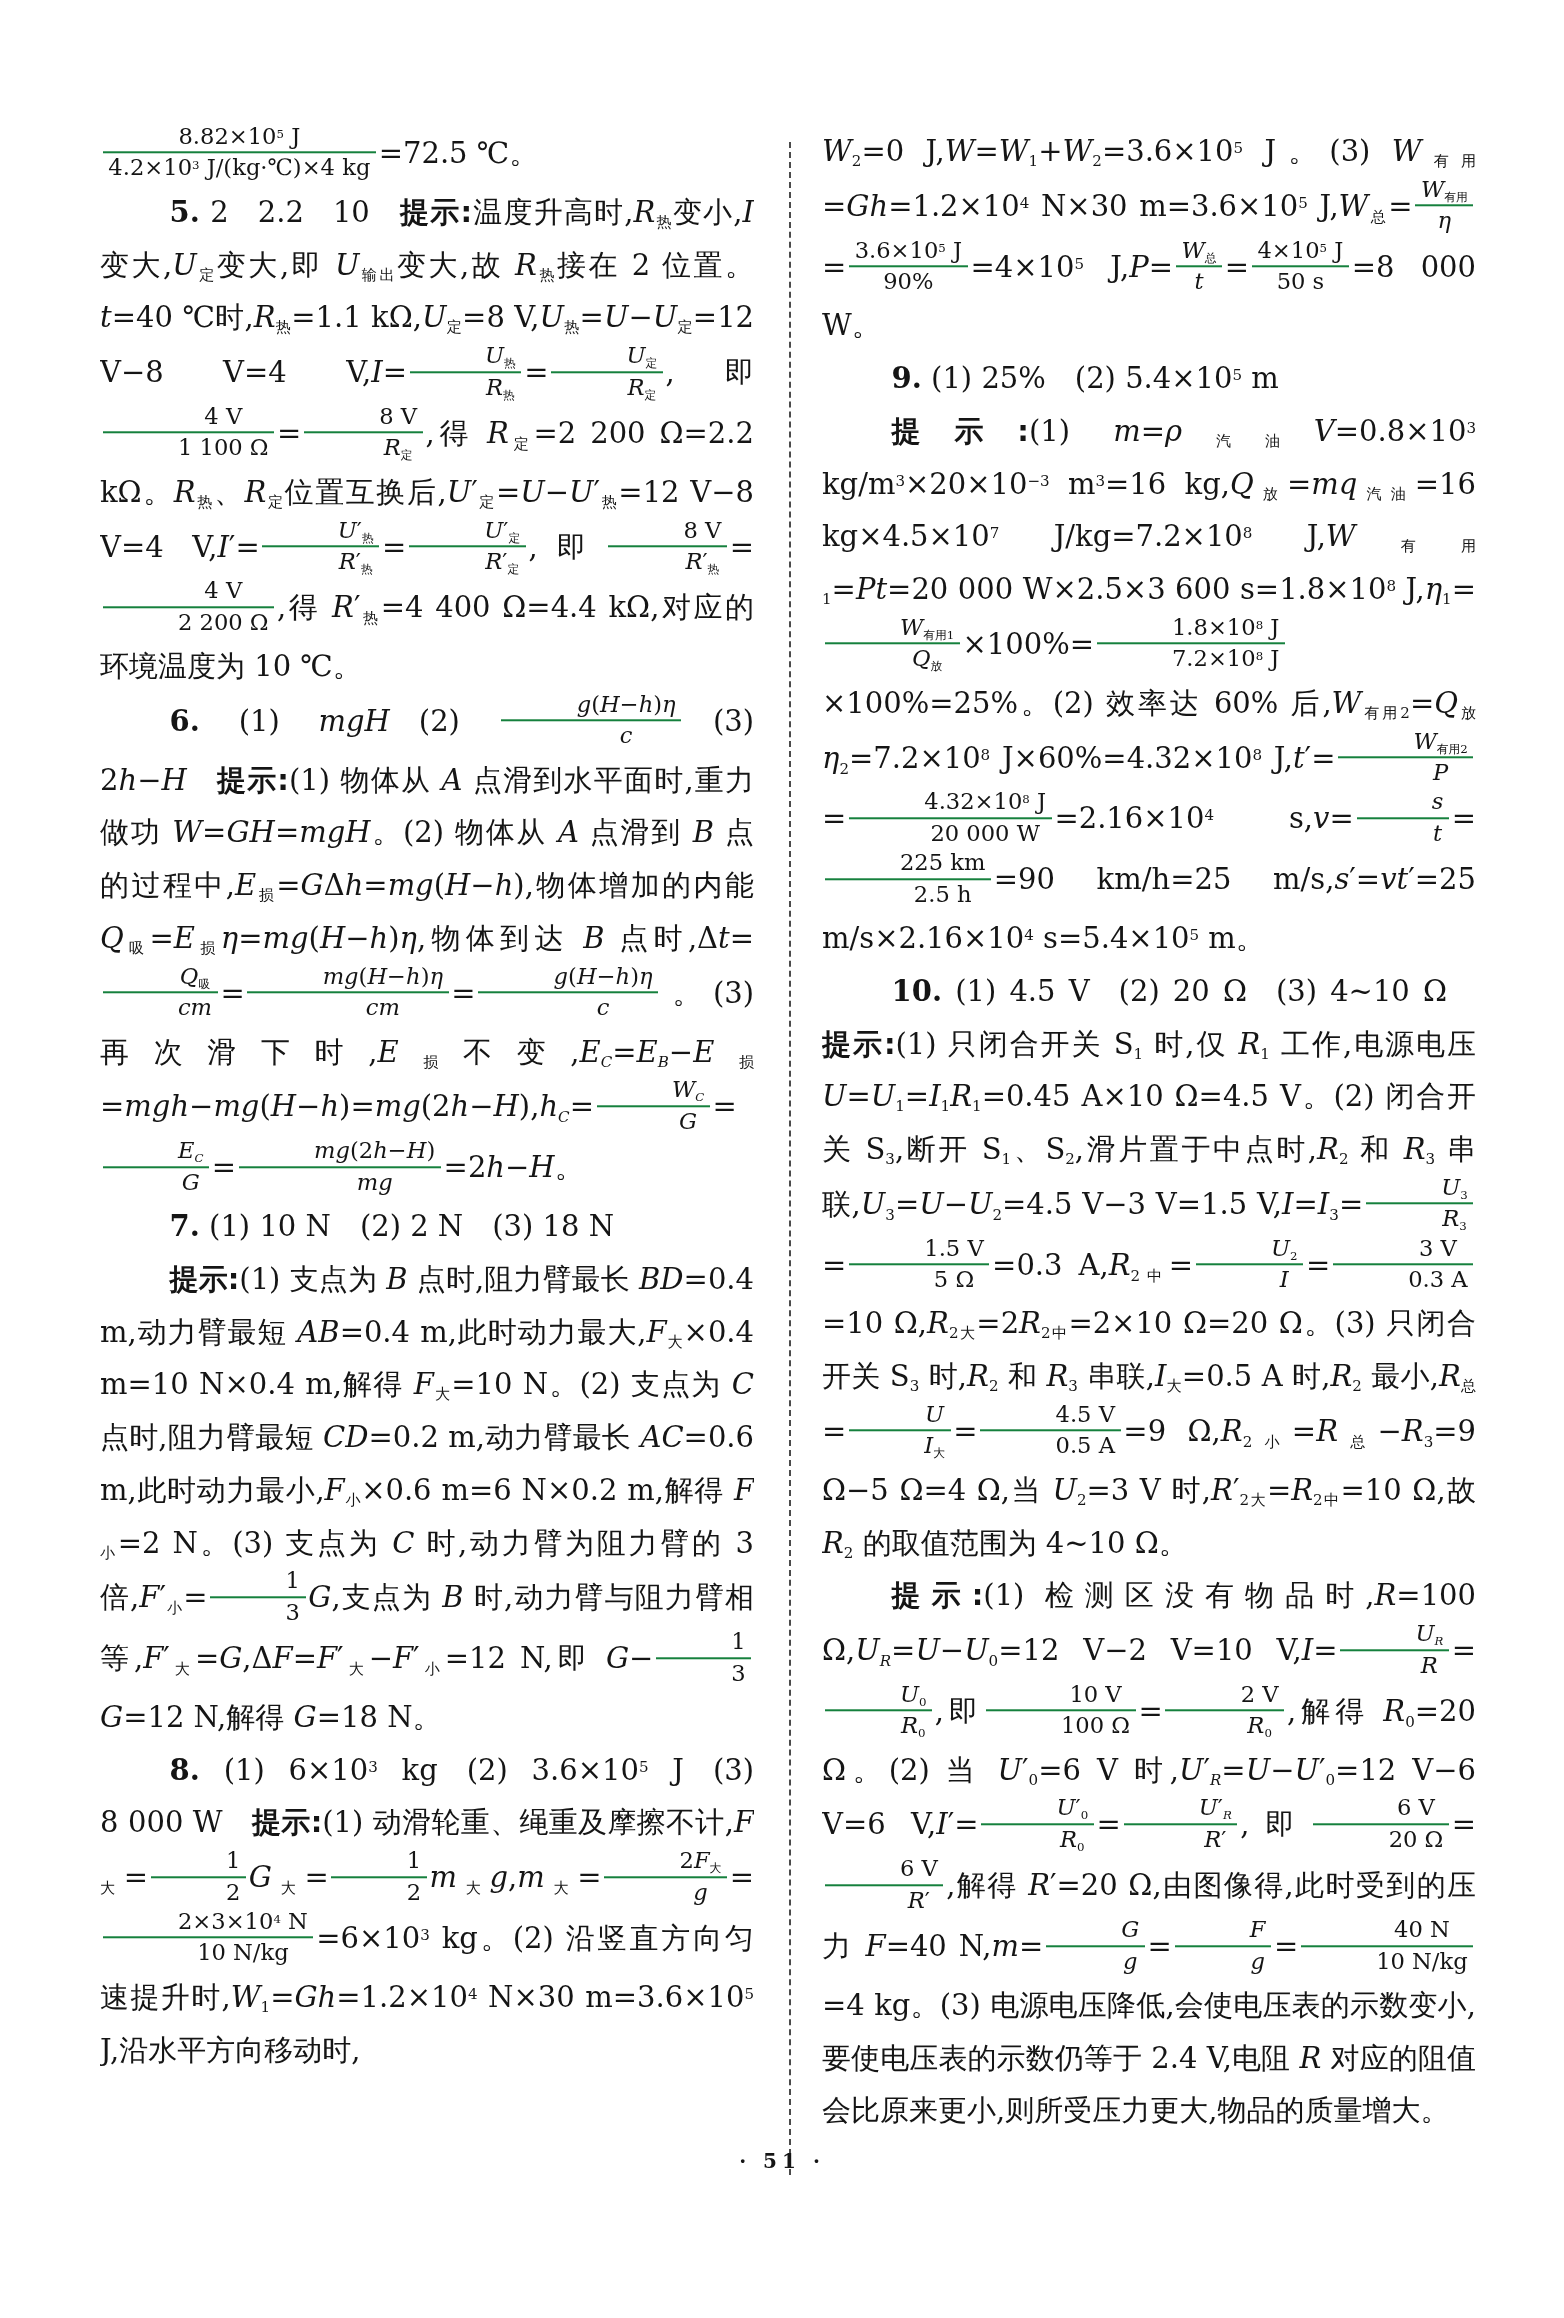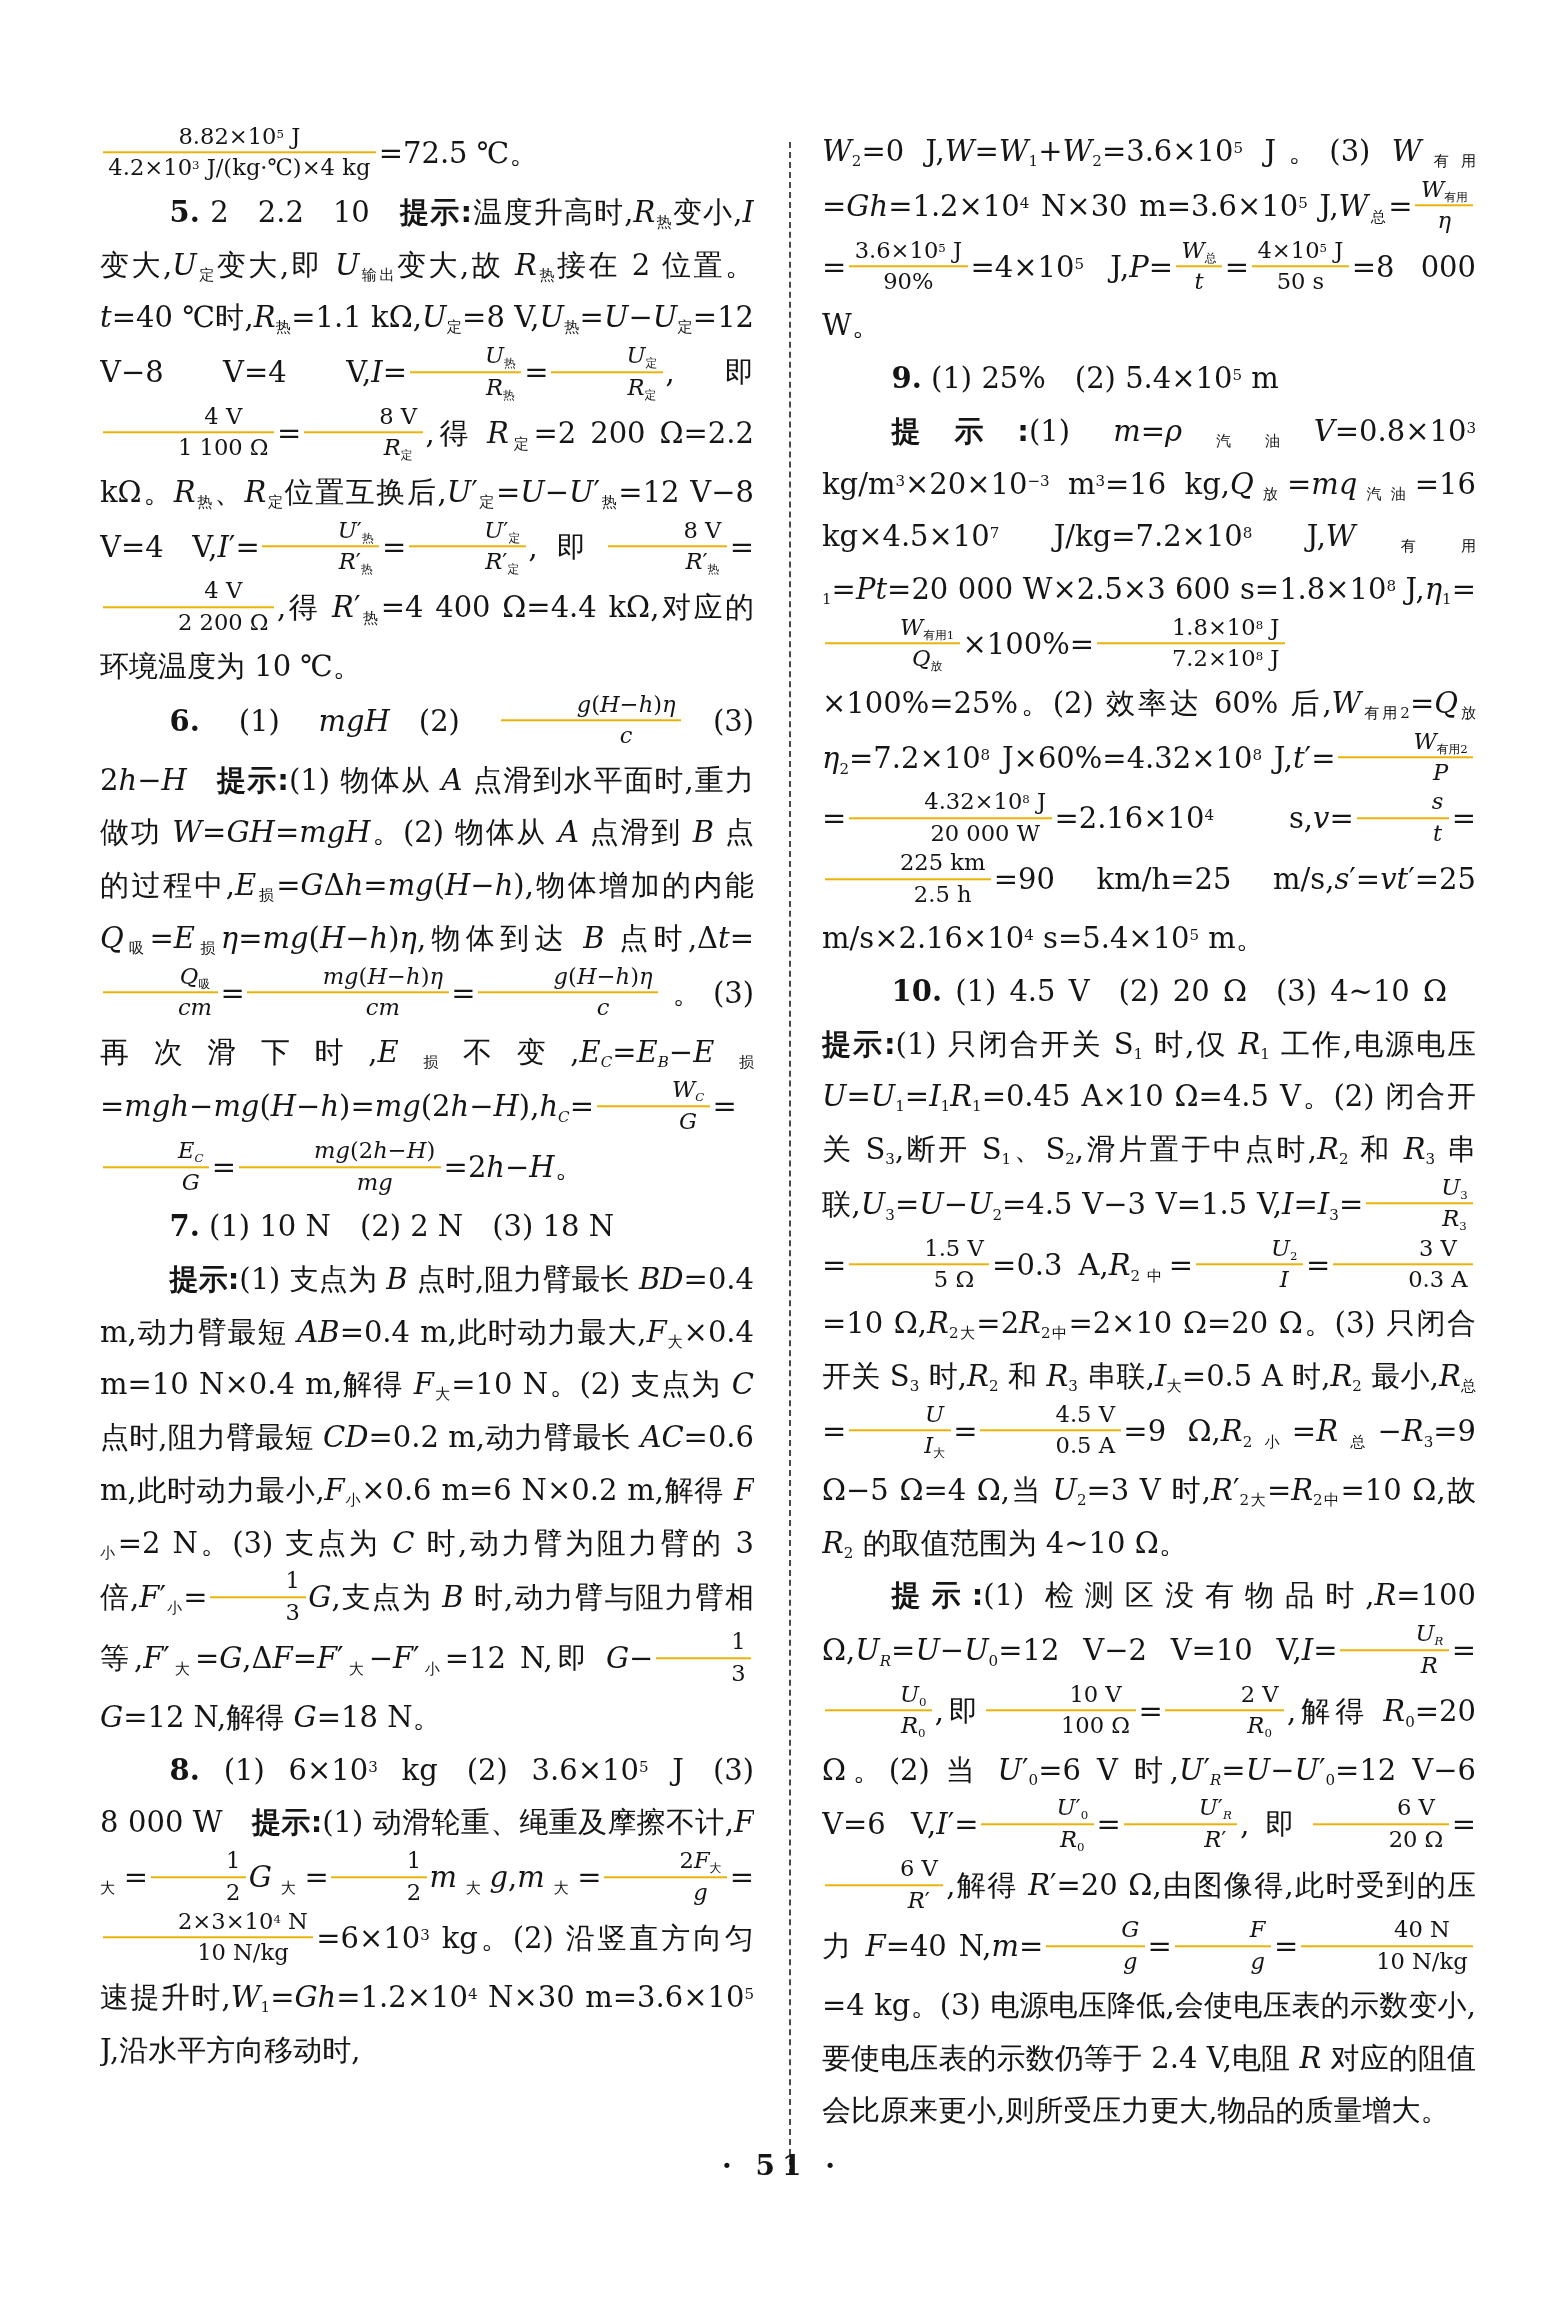--- a/index.html
+++ b/index.html
@@ -32,33 +32,33 @@
   }
   .frac{
     display:inline-block;
     vertical-align:middle;
     text-align:center;
     font-size:.78em;
     line-height:1.3;
     margin:0 .12em;
     transform:translateY(-0.12em);
   }
-  .fn{display:block;border-bottom:2px solid #eab308;padding:0 .25em;text-align:center;}
+  .fn{display:block;border-bottom:2px solid #15803d;padding:0 .25em;text-align:center;}
   .fd{display:block;padding:0 .25em;}
   sub{font-size:.52em;line-height:0;vertical-align:-0.35em;}
   sup{font-size:.52em;line-height:0;vertical-align:0.55em;}
   b{font-weight:bold;}
   .hei{font-family:"DejaVu Sans","Liberation Sans",sans-serif;font-weight:bold;margin-top:36px;}
   i{font-style:italic;}
   .footer{
     position:absolute;
     left:0;width:100%;
     top:2149px;
     text-align:center;
-    font-size:28px;
+    font-size:20px;
     font-weight:bold;
     letter-spacing:.25em;
   }
 </style>
 </head>
 <body>
 
 <div class="page">
   <div class="column col-left">
       <p class="para"><span class="frac"><span class="fn">8.82×10<sup>5</sup> J</span><span class="fd">4.2×10<sup>3</sup> J/(kg·℃)×4 kg</span></span>=72.5 ℃。</p>

